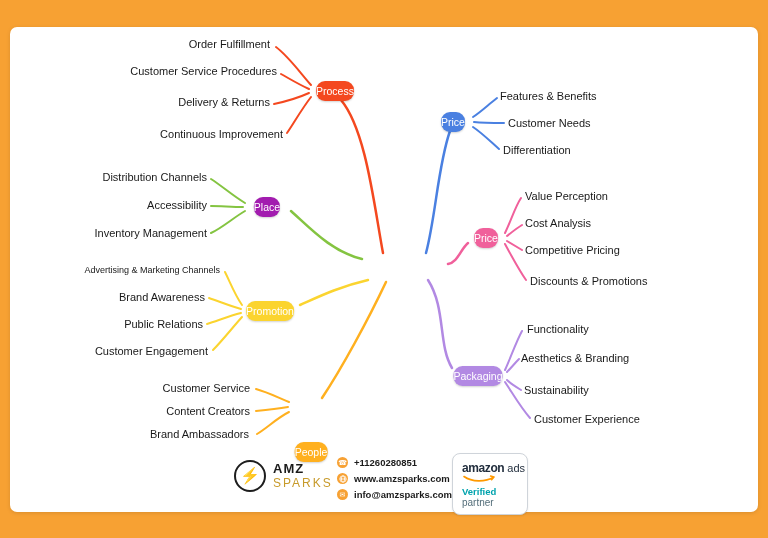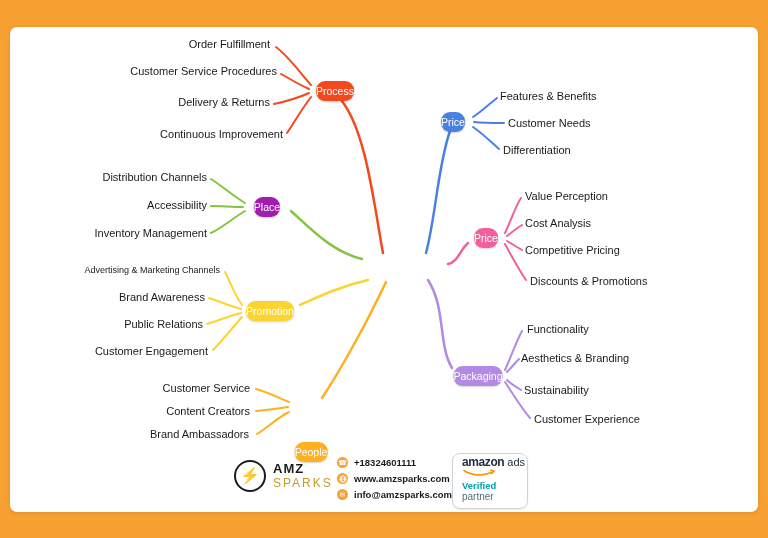--- a/index.html
+++ b/index.html
@@ -41,21 +41,21 @@
   .contacts { position:absolute; left:337px; top:457px; display:flex; flex-direction:column; gap:5px; }
   .contact-row { display:flex; align-items:center; gap:6px; }
   .contact-icon {
     width:11px; height:11px; border-radius:50%; background:#F7A133; color:#fff;
     font-size:7px; line-height:11px; text-align:center; display:inline-flex;
     align-items:center; justify-content:center; flex:0 0 auto;
   }
   .contact-text { font-size:9.5px; font-weight:700; color:#1b1b1b; }
   .badge {
     position:absolute; left:452px; top:453px; width:76px; box-sizing:border-box;
-    background:#fff; border:1px solid #cfd4da; border-radius:8px; padding:1px 9px 6px;
+    background:#fff; border:1px solid #cfd4da; border-radius:8px; padding:7px 9px 6px;
     box-shadow:0 1px 2px rgba(0,0,0,.08);
   }
   .badge-brandrow { display:flex; align-items:baseline; gap:3px; }
   .badge-amazon { font-size:12px; font-weight:700; color:#232F3E; letter-spacing:-.4px; }
   .badge-ads { font-size:11px; color:#232F3E; }
   .badge-smile { display:block; margin:0 0 3px 1px; }
   .badge-verified { font-size:9.5px; font-weight:700; }
   .badge-partner { font-size:10px; }
 </style>
 </head>
@@ -160,21 +160,21 @@
     </div>
     <div>
       <div class="logo-top">AMZ</div>
       <div class="logo-bottom">SPARKS</div>
     </div>
   </div>
 
   <div class="contacts">
     <div class="contact-row">
       <span class="contact-icon">☎</span>
-      <span class="contact-text">+18324601111</span>
+      <span class="contact-text">+11260280851</span>
     </div>
     <div class="contact-row">
       <span class="contact-icon">
         <svg width="8" height="8" viewBox="0 0 10 10">
             <circle cx="5" cy="5" r="4" fill="none" stroke="#fff" stroke-width="1"></circle>
             <ellipse cx="5" cy="5" rx="2" ry="4" fill="none" stroke="#fff" stroke-width="1"></ellipse>
             <line x1="1" y1="5" x2="9" y2="5" stroke="#fff" stroke-width="1"></line>
           </svg>
       </span>
       <span class="contact-text">www.amzsparks.com</span>

